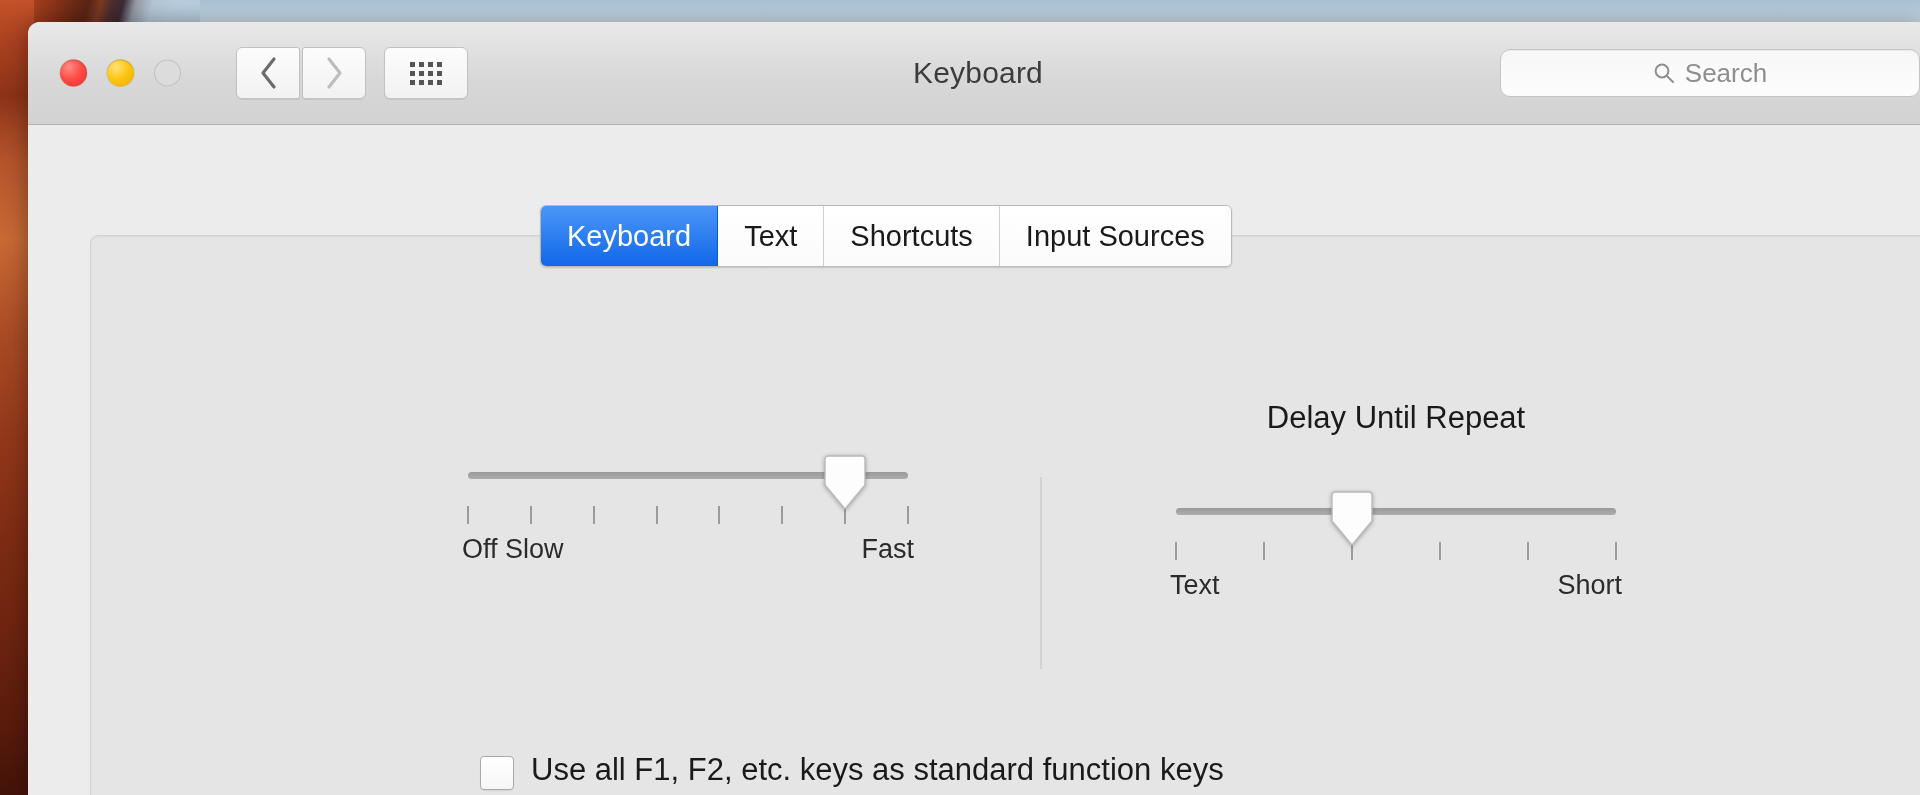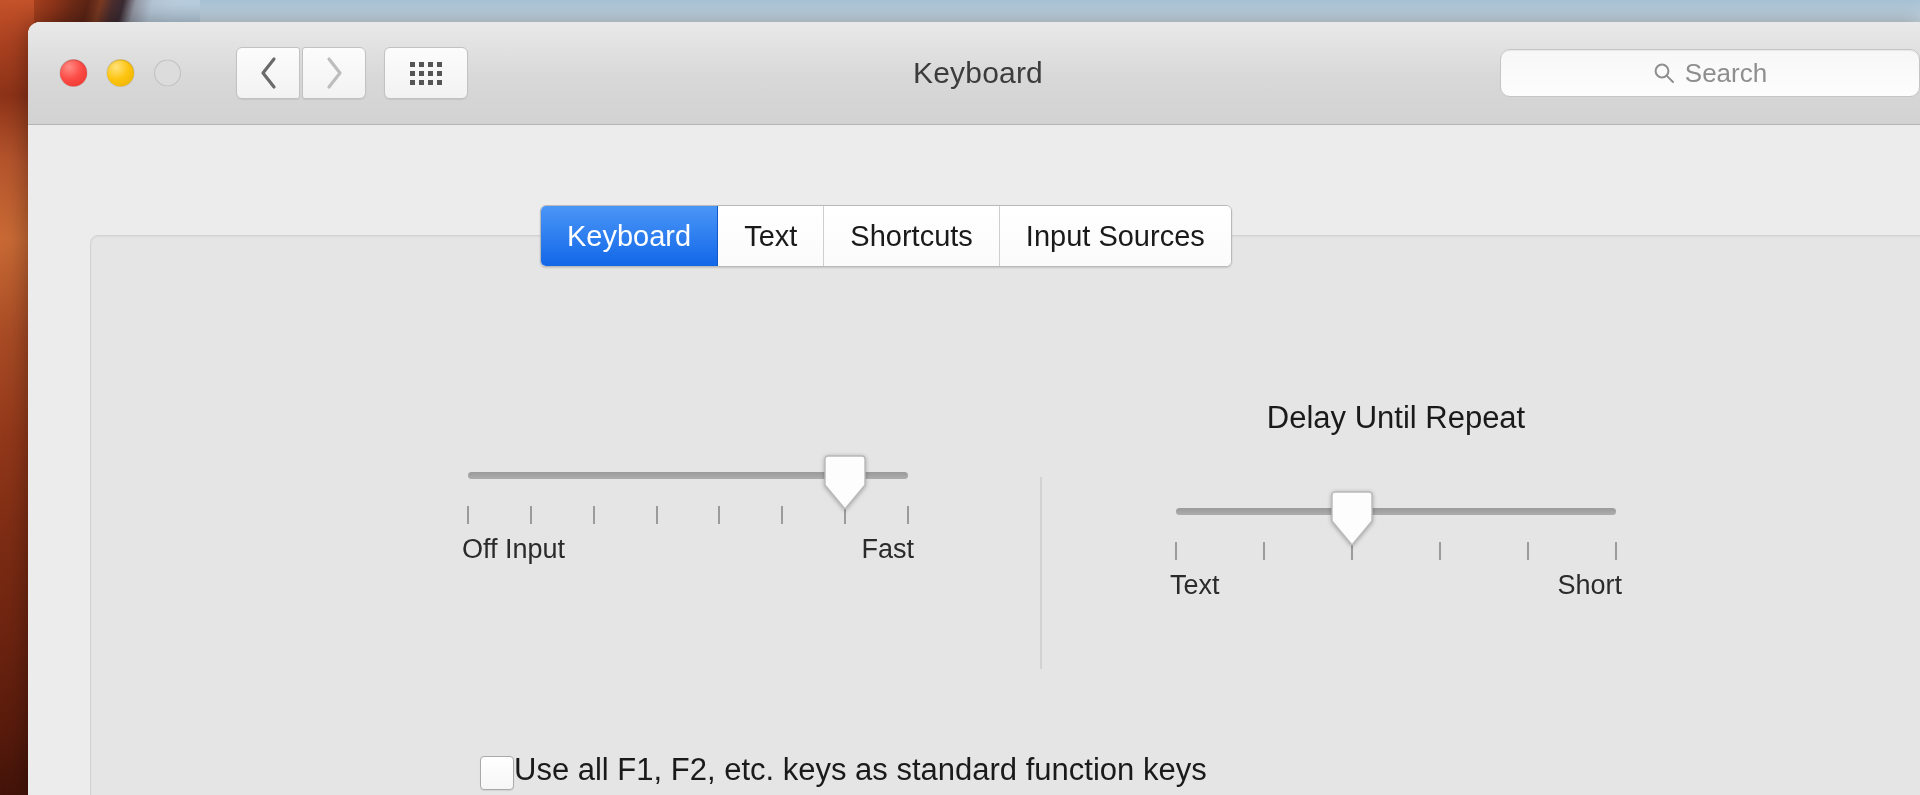--- a/index.html
+++ b/index.html
@@ -181,21 +181,21 @@
   .endlabels .r { position:absolute; right:-6px; white-space:nowrap; }
 
   #divider {
     position:absolute; left:1012px; top:352px; width:2px; height:192px;
     background:#d2d2d2;
   }
 
   
   #fnkeys-row {
     position:absolute; left:452px; top:627px;
-    display:flex; align-items:flex-start; 
+    display:flex; align-items:flex-start; gap:17px;
   }
   #fnkeys-checkbox {
     width:34px; height:34px; margin-top:4px;
     border-radius:4px;
     background:linear-gradient(to bottom,#ffffff 0%, #f6f6f6 100%);
     border:1px solid #a9a9a9;
     box-shadow:0 1px 1px rgba(0,0,0,0.08);
     flex:0 0 auto;
   }
   #fnkeys-label { font-size:31px; color:#1a1a1a; line-height:1.15; white-space:nowrap; }
@@ -283,21 +283,21 @@
             <i style="left: calc(71.4286% - 1px);"></i>
             <i style="left: calc(85.7143% - 1px);"></i>
             <i style="left: calc(100% - 1px);"></i>
           </div>
         <div class="knob" id="kr-knob" style="left: 85.7143%;">
           <svg width="46" height="56" viewBox="0 0 46 56">
             <path d="M3 4 a3 3 0 0 1 3 -3 h34 a3 3 0 0 1 3 3 v26 l-20 24 l-20 -24 z" fill="#fdfdfd" stroke="#b9b9b9" stroke-width="1.4"></path>
           </svg>
         </div>
         <div class="endlabels">
-          <span class="l">Off Input</span>
+          <span class="l">Off Slow</span>
           <span class="r">Fast</span>
         </div>
       </div>
     </div>
 
     <div id="divider"></div>
 
     <div class="slider-block" style="left:1148px; top:275px; width:440px;">
       <div class="slider-title">Delay Until Repeat</div>
       <div class="track-wrap" style="margin-top:72px; height:120px;">

